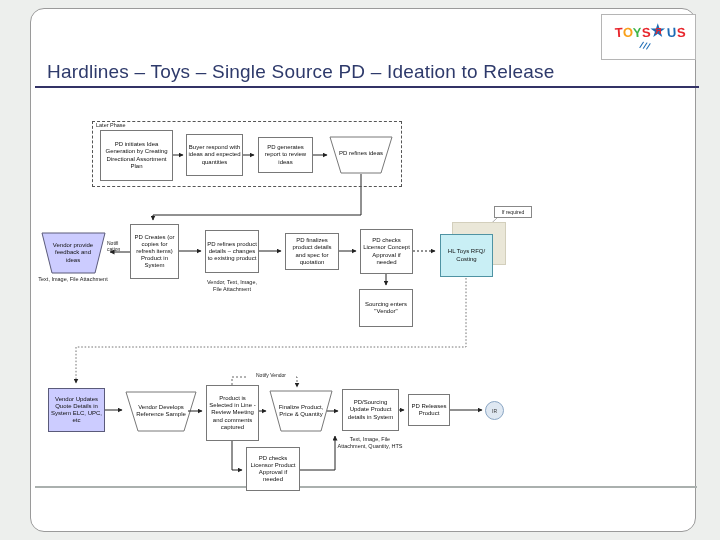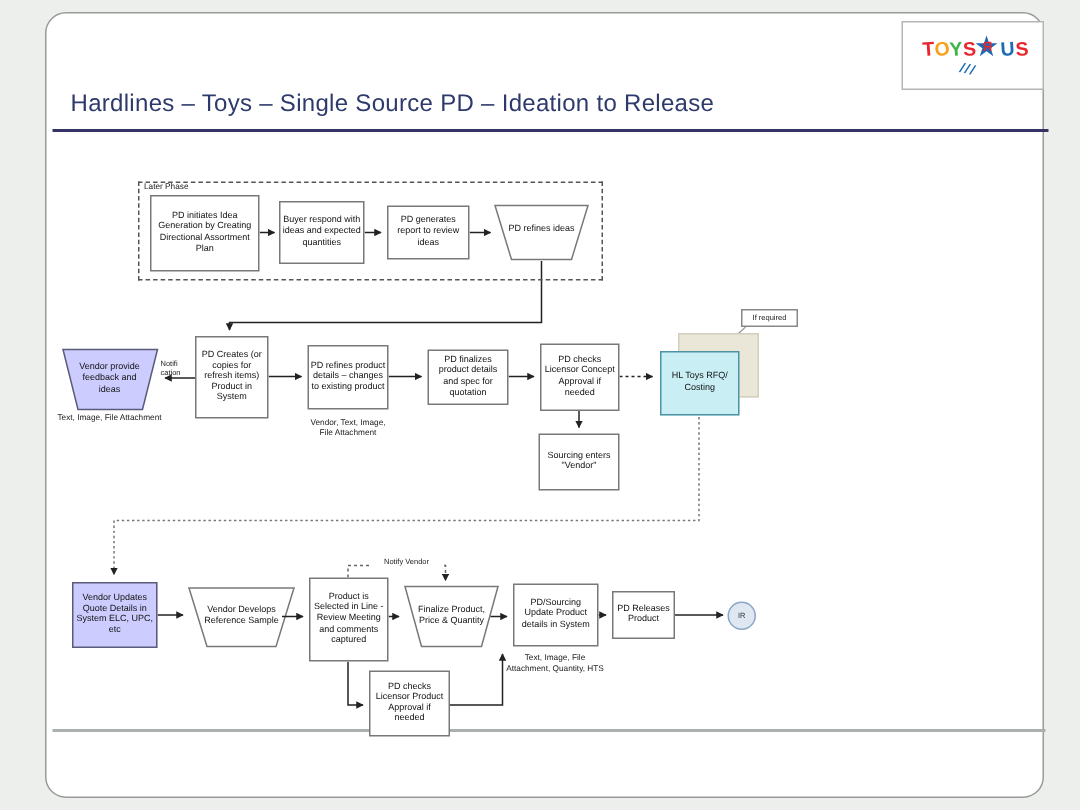--- a/index.html
+++ b/index.html
@@ -6,21 +6,21 @@
   body{width:720px;height:540px;background:#edefed;font-family:"Liberation Sans",sans-serif;position:relative;overflow:hidden;}
   .wrap{position:absolute;left:0;top:0;width:720px;height:540px;}
   .slide{position:absolute;left:30px;top:8px;width:666px;height:524px;background:#ffffff;border:1.5px solid #9a9a9a;border-radius:14px;box-sizing:border-box;}
   .logobox{position:absolute;left:601px;top:14px;width:95px;height:46px;background:#ffffff;border:1px solid #b5b5b5;box-sizing:border-box;z-index:3;}
   .logorow{position:absolute;left:6px;top:8px;width:84px;display:flex;align-items:center;justify-content:center;font-weight:bold;font-size:13px;letter-spacing:0px;}
   .lt{display:inline-block;transform:rotate(-4deg);}
   .starwrap{position:relative;display:inline-block;width:17px;height:18px;margin:0 0px;}
   .star{position:absolute;left:-1px;top:-4px;font-size:19px;color:#1c6bb5;font-weight:normal;}
   .starR{position:absolute;left:5px;top:3px;font-size:9px;color:#e8262d;font-weight:bold;transform:scaleX(-1);}
   .trail{position:absolute;left:38px;top:26px;color:#1c6bb5;font-size:9px;font-weight:bold;font-style:italic;transform:rotate(12deg);letter-spacing:1px;}
-  .title{position:absolute;left:47px;top:61px;font-size:16px;color:#2e3a6b;z-index:2;letter-spacing:0.2px;}
+  .title{position:absolute;left:47px;top:61px;font-size:19px;color:#2e3a6b;z-index:2;letter-spacing:0.2px;}
   .titlerule{position:absolute;left:35px;top:86px;width:664px;height:2px;background:#333366;z-index:2;}
   .footrule{position:absolute;left:35px;top:486px;width:662px;height:2px;background:#aab0ae;z-index:0;}
   svg.wires{position:absolute;left:0;top:0;z-index:1;pointer-events:none;}
   .group{position:absolute;left:92px;top:121px;width:310px;height:66px;border:1px dashed #555;box-sizing:border-box;z-index:1;}
   .grouplabel{position:absolute;left:96px;top:122px;font-size:5.5px;color:#222;z-index:2;}
   .node{position:absolute;background:#ffffff;border:1px solid #787878;box-sizing:border-box;display:flex;align-items:center;justify-content:center;text-align:center;font-size:6px;line-height:1.18;color:#111;padding:1px;z-index:2;}
   .lav{background:#ccccff;border-color:#5a5a7a;}
   .cyan{background:#c9eff5;border-color:#4f93a3;}
   .shadowbox{background:#eae7d8;border-color:#d3cfbc;z-index:2;}
   .ghost{background:transparent;border:none;z-index:2;}

